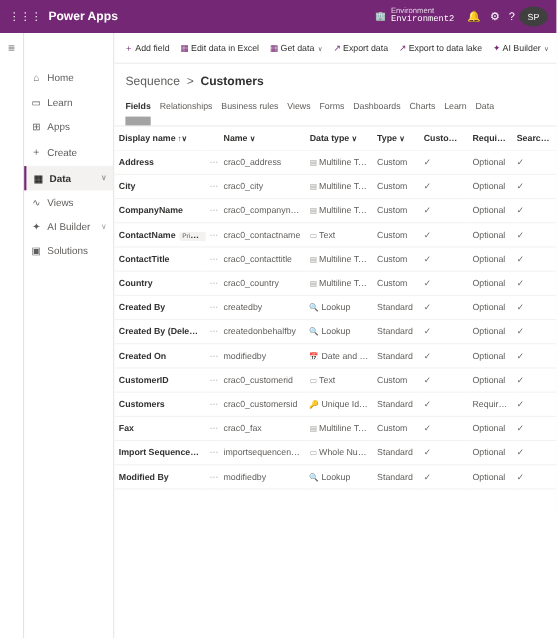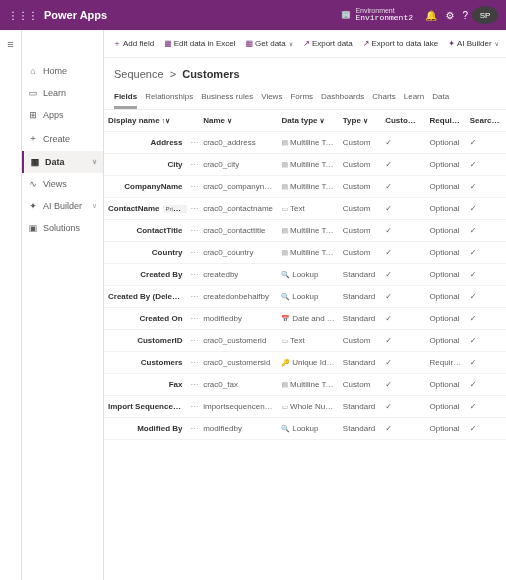--- a/index.html
+++ b/index.html
@@ -32,28 +32,28 @@
 .cmdbar .cmd { display:flex; align-items:center; gap:2px; padding:2px 3px; cursor:pointer; }
 .cmdbar .cmd .ci { color:#742774; font-size:8px; }
 .cmdbar .sep { flex:1; }
 .cmdbar .chv { font-size:6px; color:#605e5c; margin-left:1px; }
 
 .crumbs { padding:10px 10px 4px; font-size:11px; color:#605e5c; }
 .crumbs b { color:#323130; font-weight:600; }
 
 .tabs { display:flex; gap:8px; padding:4px 10px 0; border-bottom:1px solid #edebe9; font-size:8px; color:#605e5c; }
 .tabs .tab { padding:4px 0 5px; cursor:pointer; }
-.tabs .tab.selected { color:#323130; border-bottom:3px solid #a3a3a3; font-weight:600; }
+.tabs .tab.selected { color:#323130; border-bottom:8px solid #a3a3a3; font-weight:600; }
 
 .gridwrap { flex:1; overflow:auto; }
 table { border-collapse:collapse; width:100%; table-layout:fixed; }
 th, td { text-align:left; padding:6px 4px; border-bottom:1px solid #f3f2f1; font-size:8px; color:#605e5c; overflow:hidden; text-overflow:ellipsis; white-space:nowrap; }
 th { color:#323130; font-weight:600; position:sticky; top:0; background:#fff; }
 th .sort { font-size:7px; margin-left:2px; }
-td.dn { color:#323130; font-weight:600;text-align:right; }
+td.dn { color:#323130; font-weight:600; }
 .dots { color:#a19f9d; text-align:center; }
 .dtico { color:#a19f9d; margin-right:2px; font-size:7px; }
 .chk { color:#605e5c; }
 .badge { background:#f3f2f1; color:#605e5c; font-size:6px; padding:1px 3px; border-radius:2px; margin-left:3px; font-weight:400; }
 col.dnc{width:78px}col.mc{width:12px}col.nc{width:74px}col.dtc{width:58px}col.tc{width:40px}col.cc{width:42px}col.rc{width:38px}col.sc{width:38px}
 </style>
 </head>
 <body>
 
 <div class="titlebar">

